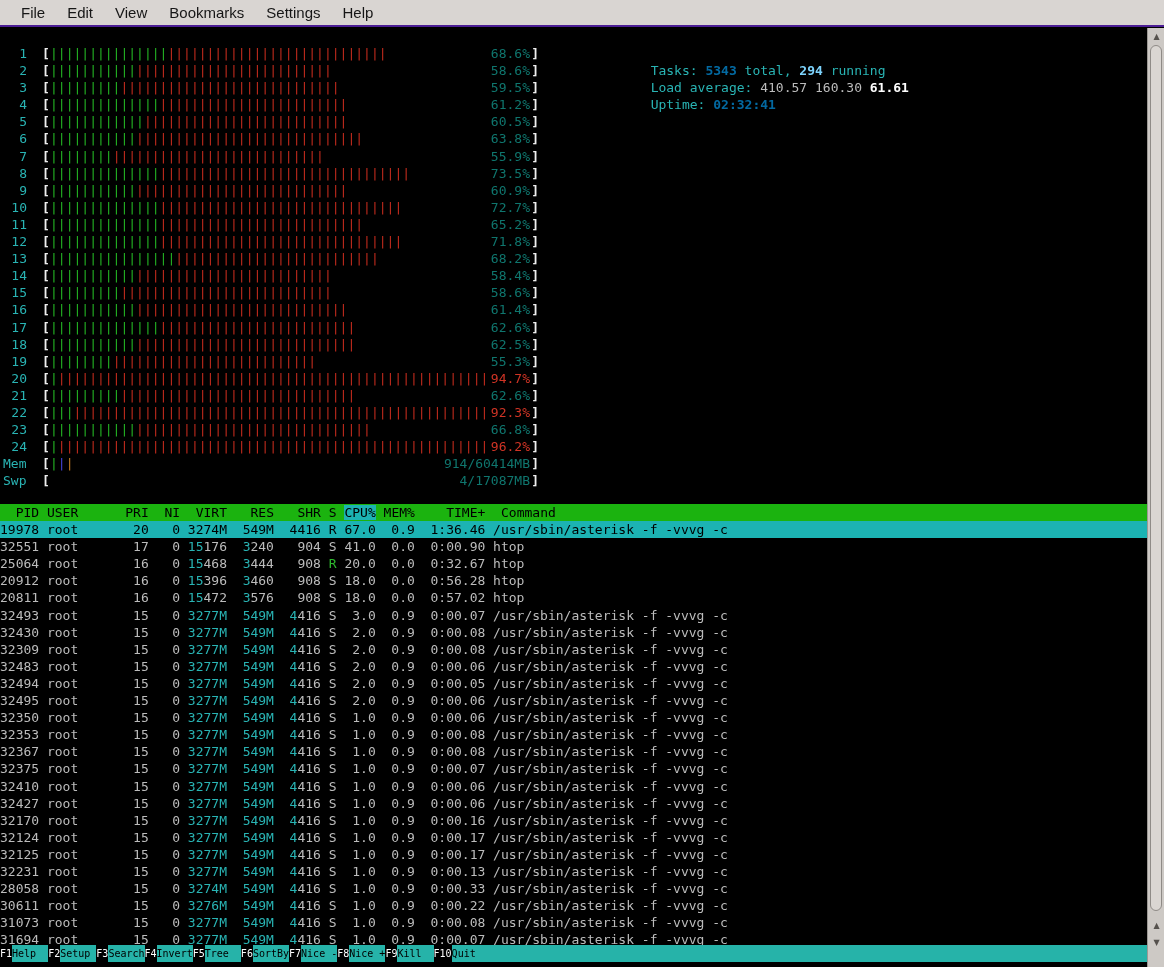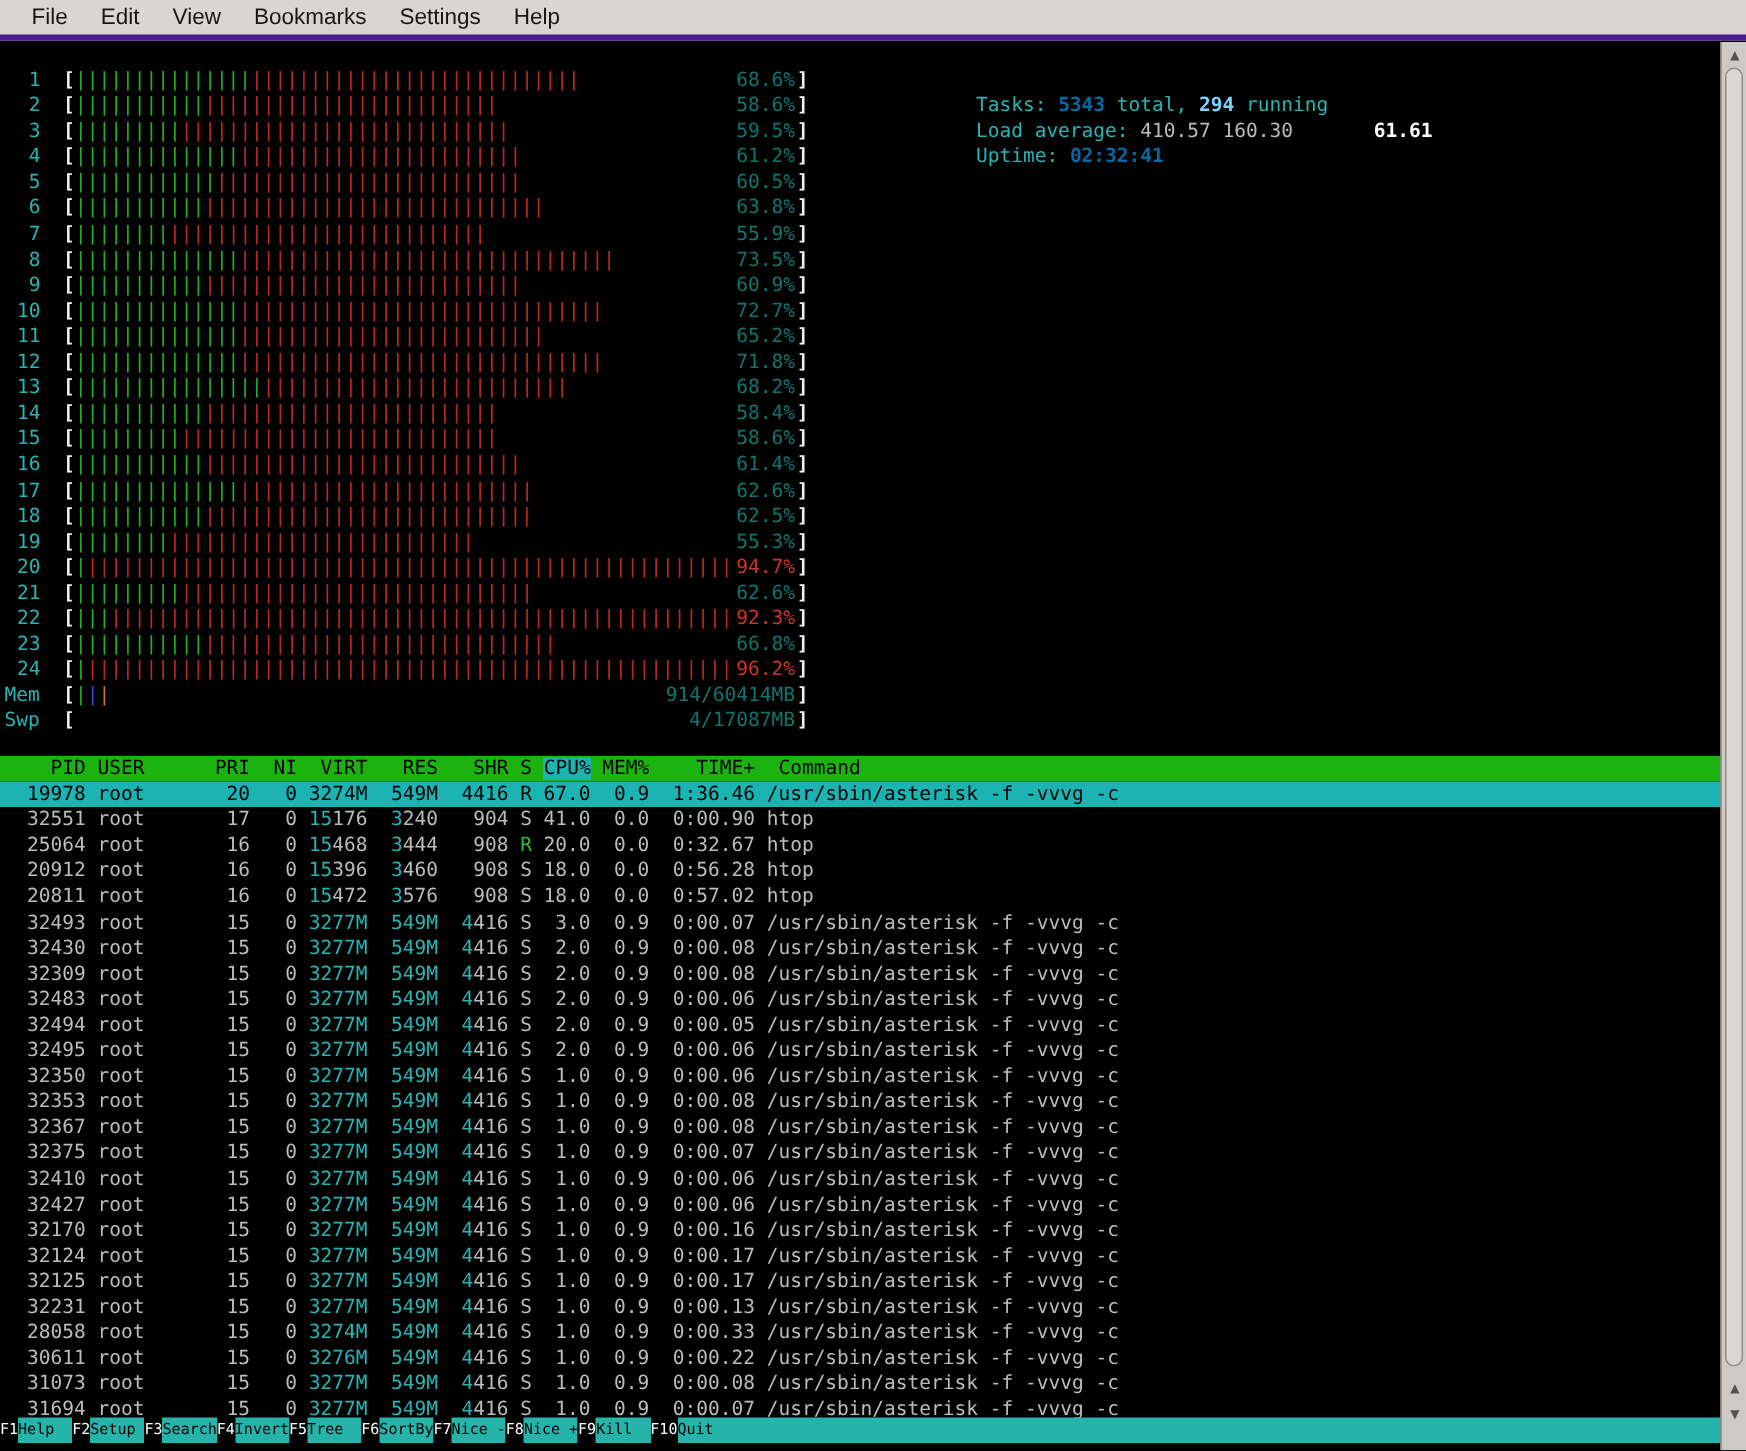--- a/index.html
+++ b/index.html
@@ -1,20 +1,20 @@
 <!DOCTYPE html>
 <html><head>
 <meta charset="utf-8">
 <style>
   html,body{margin:0;padding:0;background:#000;}
   .window{position:relative;width:1164px;height:967px;background:#000;overflow:hidden;}
 
   
   .menubar{position:absolute;left:0;top:0;width:1164px;height:27px;background:#d9d5d2;
-    border-bottom:4px solid #4c1d95;display:flex;align-items:center;padding-left:10px;box-sizing:border-box;
+    border-bottom:2px solid #4c1d95;display:flex;align-items:center;padding-left:10px;box-sizing:border-box;
     font-family:"Liberation Sans",sans-serif;font-size:15px;color:#161616;}
   .menu-item{padding:2px 11px;cursor:default;}
 
   
   .terminal{position:absolute;left:0;top:28px;width:1147px;height:939px;background:#000;
     font-family:"DejaVu Sans Mono",monospace;font-size:13px;line-height:17.1px;color:#bcbcbc;overflow:hidden;}
   .term-line{white-space:pre;height:17.1px;}
 
   
   .meters{position:absolute;left:0;top:17px;width:560px;}
@@ -32,26 +32,26 @@
   .bar-o{color:#c17b22;}
   .pct{position:absolute;right:9px;top:0;color:#0f766e;background:#000;padding-left:2px;}
   .pct.alert{color:#d03425;}
 
   
   .info{position:absolute;left:588px;top:17px;}
   .info .term-line{white-space:pre;}
   .c-cyan{color:#29b4b4;}
   .c-bcyan{color:#0369a1;font-weight:bold;}
   .c-gray{color:#bcbcbc;}
-  .c-white{color:#ffffff;font-weight:bold;margin-left:46px;}
+  .c-white{color:#ffffff;font-weight:bold;}
   .c-bgreen{color:#7dd3fc;font-weight:bold;}
 
   
   .proc{position:absolute;left:0;top:476px;width:1147px;}
-  .proc-row{white-space:pre;height:17.1px;padding-left:18px;box-sizing:border-box;}
+  .proc-row{white-space:pre;height:17.1px;padding-left:0;box-sizing:border-box;}
   .proc-header{background:#1bb30f;color:#000;}
   .proc-header .sortcol{background:#1cb3b3;}
   .proc-row.selected{background:#1cb3b3;}
   .proc-row.selected span{color:#000 !important;font-weight:normal;}
   .f-cyan{color:#29b4b4;}
   .f-green{color:#2eb82e;}
 
   
   .fnbar{position:absolute;left:0;top:917px;width:1147px;height:17.1px;display:flex;
     font-family:"DejaVu Sans Mono",monospace;font-size:10px;line-height:17.1px;white-space:pre;}

